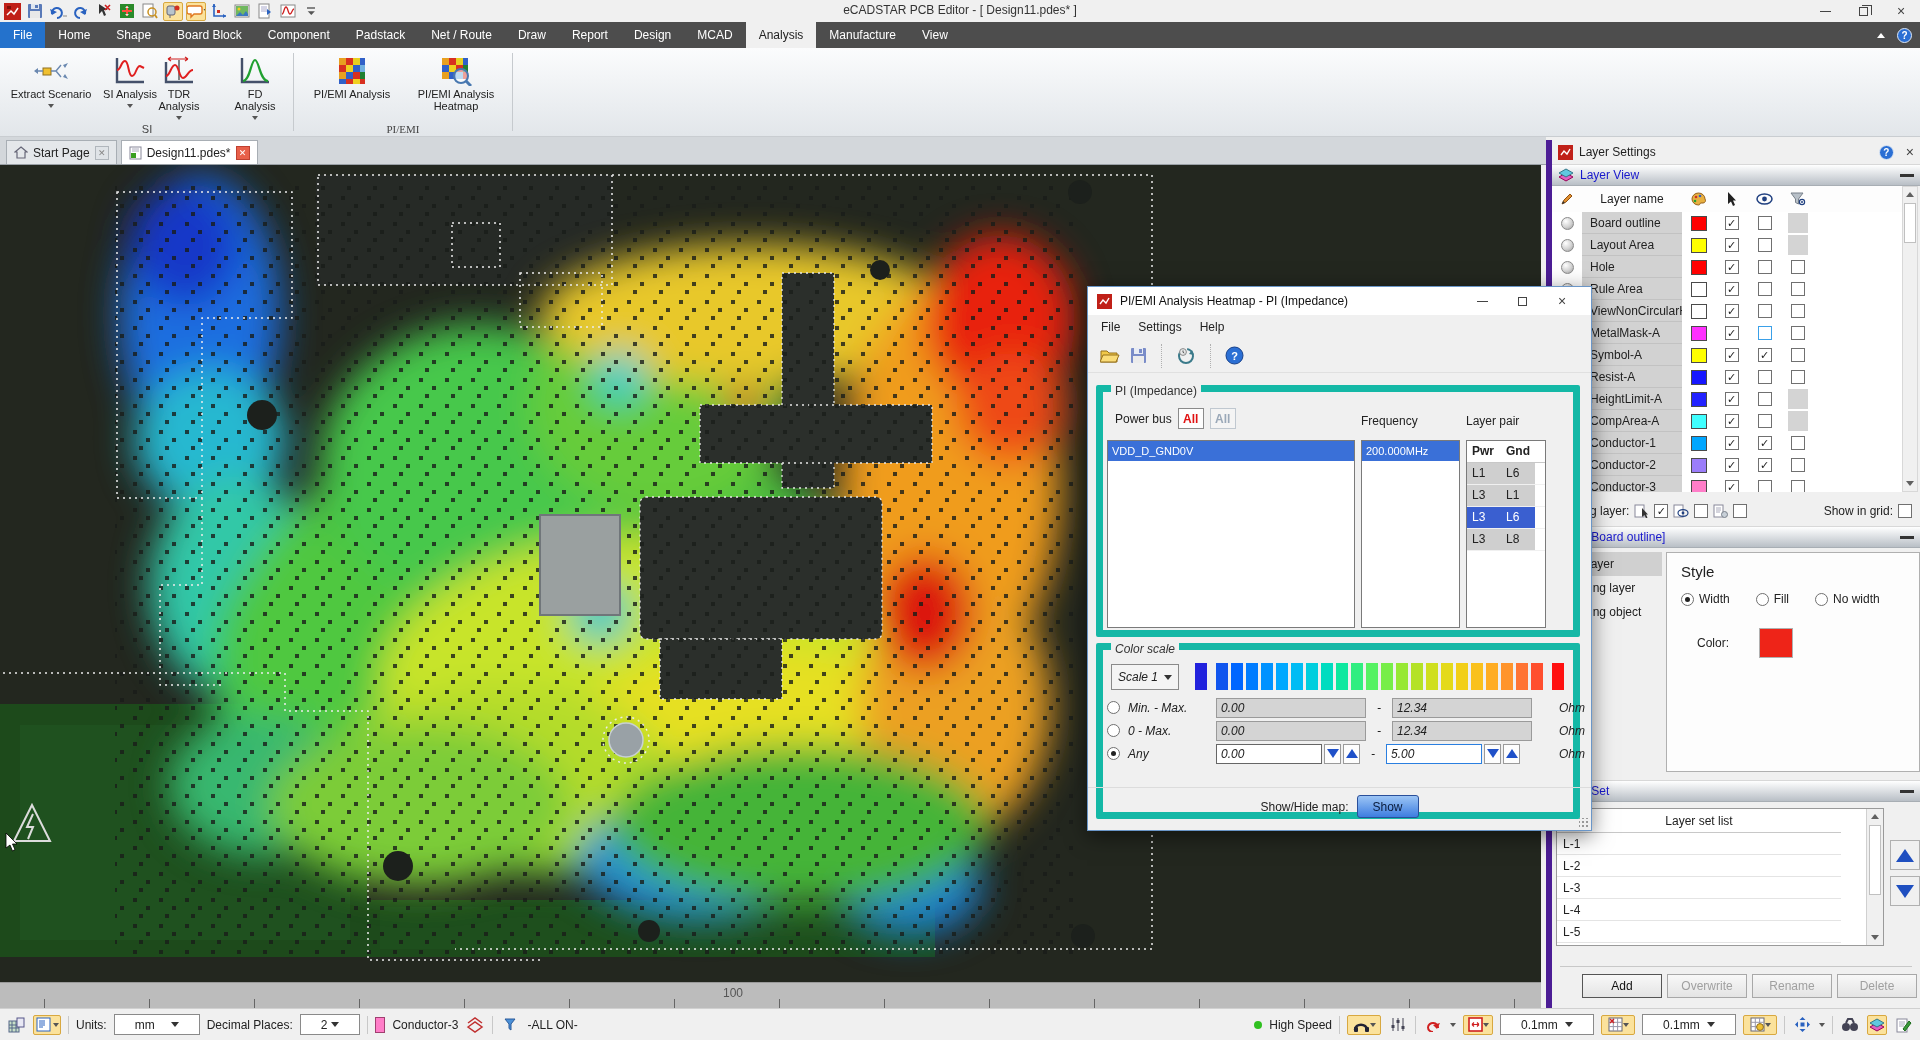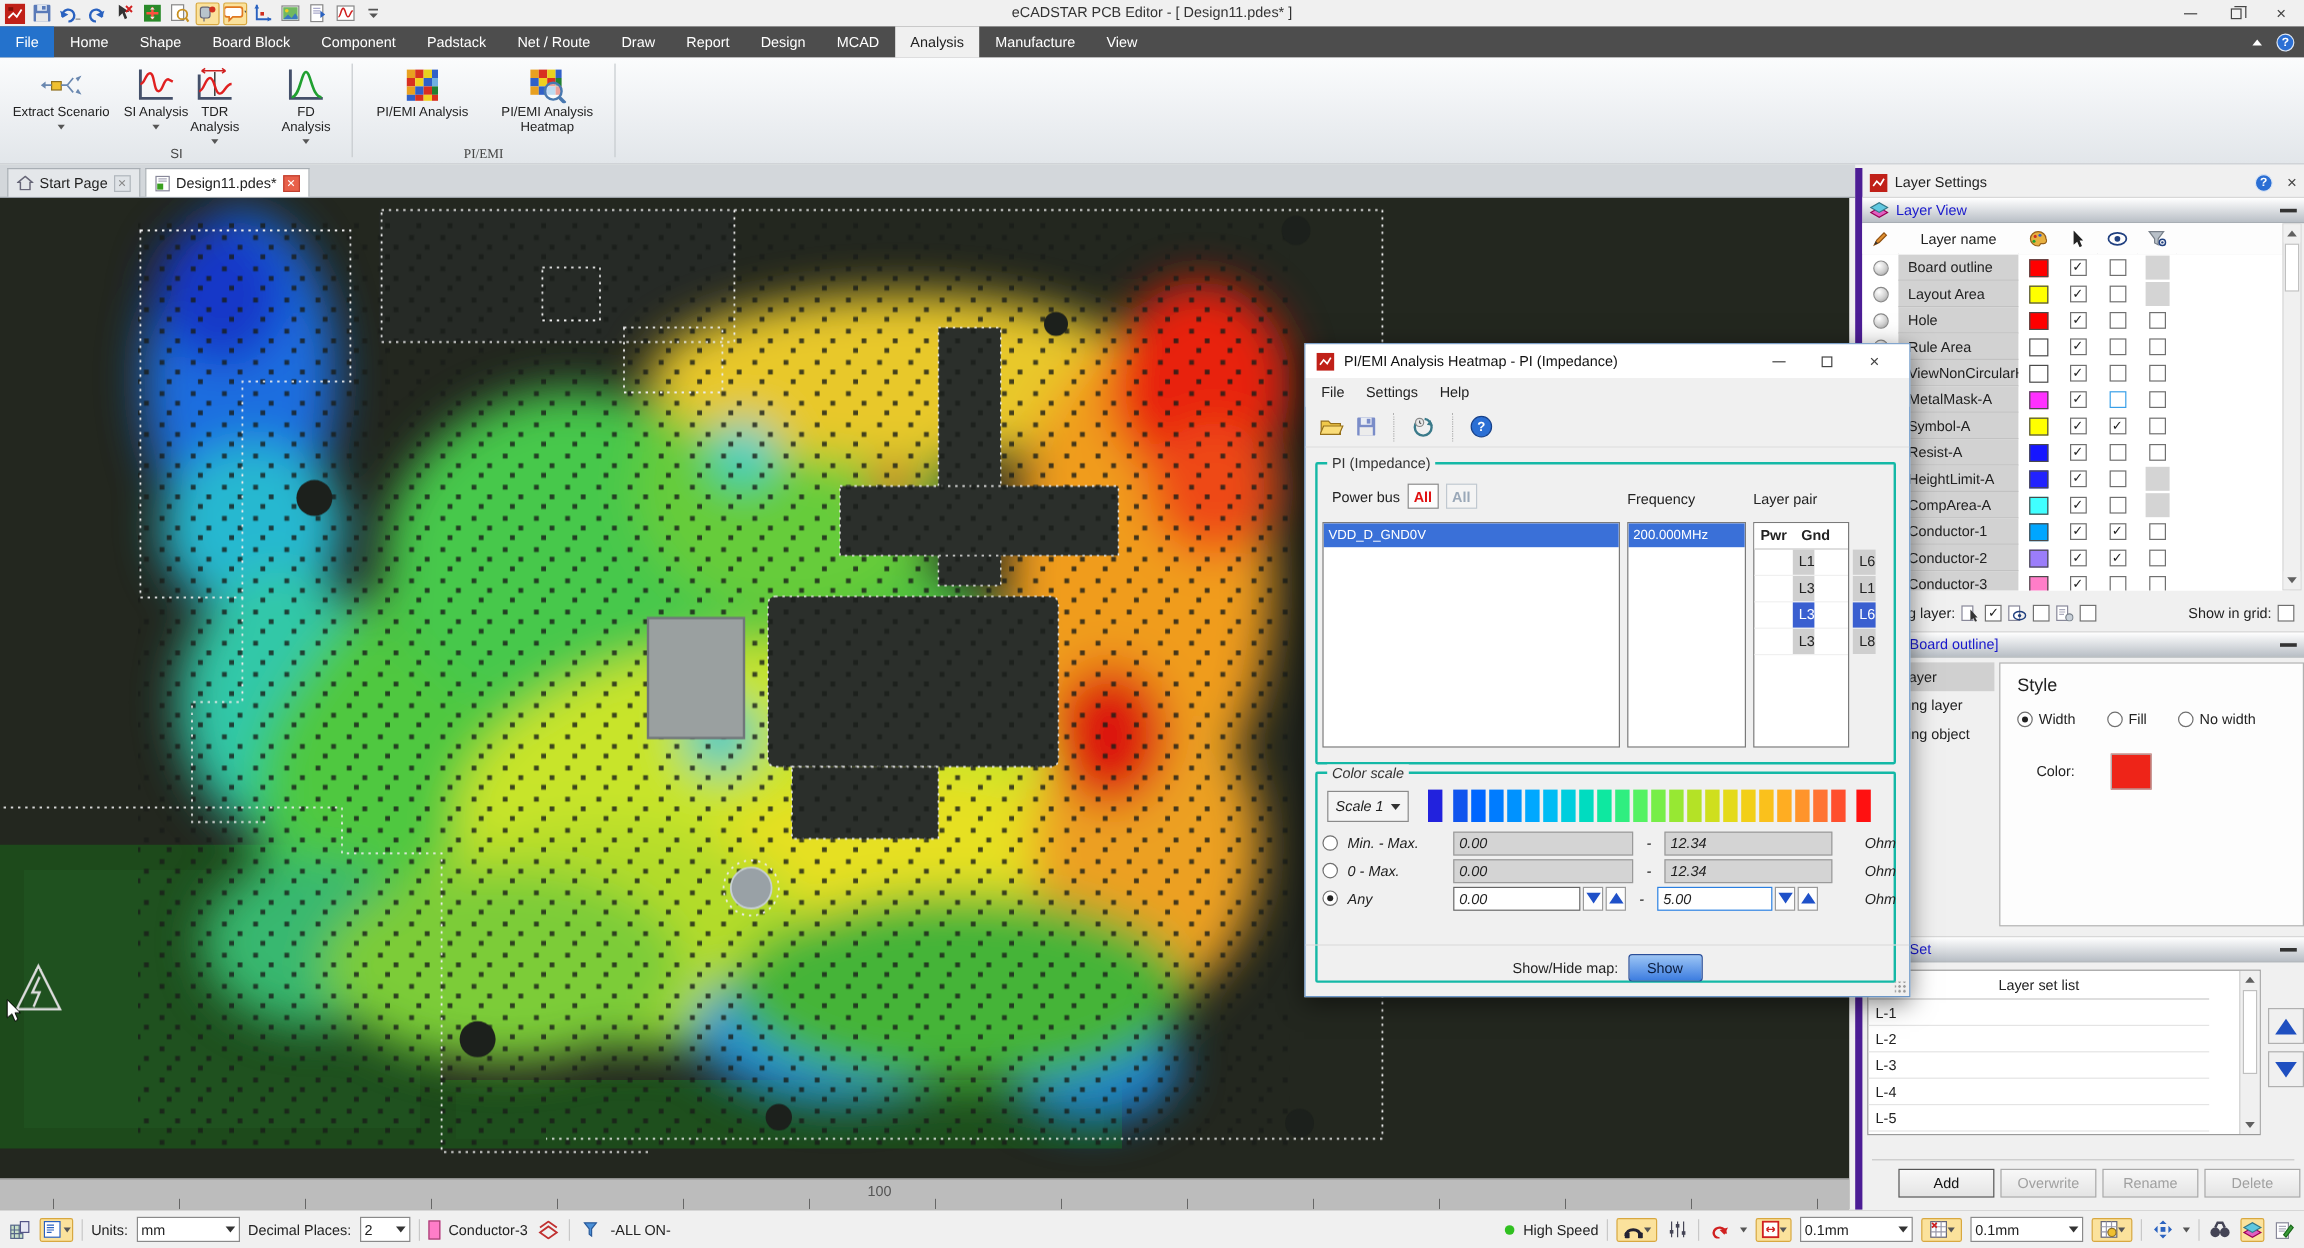--- a/index.html
+++ b/index.html
@@ -105,36 +105,36 @@
 
   
   .dialog{position:absolute;left:1087px;top:286px;width:505px;height:545px;background:#f0f0f0;border:1px solid #6a96c8;box-shadow:0 5px 20px rgba(0,0,0,.5);z-index:40;}
   .dlg-title{position:absolute;left:0;top:0;width:100%;height:28px;background:#fff;display:flex;align-items:center;gap:8px;padding:0 9px;font-size:12px;color:#111;}
   .dlg-ctl{margin-left:auto;display:flex;height:28px;}
   .dlg-ctl .winbtn{width:40px;}
   .dlg-menu{position:absolute;left:0;top:28px;width:100%;height:24px;display:flex;align-items:center;gap:0;padding:0 4px;background:#f0f0f0;}
   .dmenu{padding:0 9px;font-size:12px;color:#222;}
   .dlg-toolbar{position:absolute;left:0;top:52px;width:100%;height:34px;display:flex;align-items:center;gap:10px;padding:0 12px;border-bottom:1px solid #e0e0e0;}
   .tsep{width:1px;height:24px;border-left:1px dotted #b0b0b0;margin:0 4px;}
-  .groupbox{position:absolute;border:2px solid #14b8a6;border-radius:2px;}
+  .groupbox{position:absolute;border:7px solid #14b8a6;border-radius:2px;}
   .gb-legend{position:absolute;top:-8px;left:8px;background:#f0f0f0;padding:0 4px;font-size:12px;color:#333;}
   .g1{left:8px;top:98px;width:484px;height:252px;}
   .pb-row{position:absolute;left:12px;top:16px;display:flex;align-items:center;gap:6px;font-size:12px;}
   .allbtn{min-width:26px;height:21px;border:1px solid #8a9ab0;background:#fdfdfd;font-weight:bold;font-size:12px;display:flex;align-items:center;justify-content:center;padding:0 4px;}
   .allbtn.red{color:#e01010;border-color:#8a8a8a;}
   .allbtn.gray{color:#9aa8b8;border-color:#c0c8d0;background:#f4f4f4;}
   .flabel{position:absolute;top:22px;font-size:12px;color:#222;}
   .listbox{position:absolute;top:48px;height:188px;background:#fff;border:1px solid #7a7a7a;overflow:hidden;}
   .litem{height:20px;line-height:20px;padding-left:4px;background:#3a70d8;color:#fff;font-size:11px;white-space:nowrap;}
   .pairbox{position:absolute;top:48px;height:188px;background:#fff;border:1px solid #7a7a7a;width:80px;left:371px;}
   .phd{display:flex;border-bottom:1px solid #c8c8c8;background:#fff;}
   .phd .pc{font-weight:bold;}
   .pc{width:34px;height:21px;line-height:21px;padding-left:5px;font-size:12px;}
   .prow{display:flex;border-bottom:1px solid #f0f0f0;}
-  .prow .pc{background:#cfcfcf;margin-left:32px;}
+  .prow .pc{background:#cfcfcf;}
   .prow.sel .pc{background:#3a5fd0;color:#fff;}
   .g2{left:8px;top:356px;width:484px;height:176px;font-style:italic;}
   .scale-dd{position:absolute;left:8px;top:14px;width:68px;height:26px;border:1px solid #8a8a8a;background:#f4f4f4;display:flex;align-items:center;justify-content:space-between;padding:0 6px;font-size:12px;}
   .ddcaret{width:0;height:0;border-left:4px solid transparent;border-right:4px solid transparent;border-top:5px solid #333;}
   .scale-strip{position:absolute;left:92px;top:13px;display:flex;gap:3px;align-items:center;}
   .scsw{width:12px;height:27px;}
   .scsw.first{margin-right:6px;}
   .scsw.last{margin-left:6px;}
   .srow{position:absolute;left:4px;height:21px;display:flex;align-items:center;font-size:12px;}
   .srow .lab{width:66px;margin-left:8px;}
@@ -149,21 +149,21 @@
   .dlg-sep{position:absolute;left:0;top:500px;width:100%;height:1px;background:#dcdcdc;}
   .showhide{position:absolute;left:0;top:508px;width:100%;display:flex;align-items:center;justify-content:center;gap:8px;font-size:12px;}
   .showbtn{width:62px;height:23px;border:1px solid #2a4f9a;border-radius:3px;background:linear-gradient(#9cc5f5,#3d7de0);color:#0a1c3c;display:flex;align-items:center;justify-content:center;font-size:12px;}
   .grip{position:absolute;right:2px;bottom:2px;width:10px;height:10px;
     background-image:radial-gradient(circle,#999 1px,transparent 1.2px);background-size:4px 4px;background-position:bottom right;}
 
   
   .statusbar{position:absolute;left:0;top:1008px;width:1920px;height:32px;background:#f0f0f0;border-top:1px solid #d0d0d0;display:flex;align-items:center;padding:0 6px;font-size:12px;color:#222;}
   .sb-left{display:flex;align-items:center;gap:7px;}
   .sb-right{margin-left:auto;display:flex;align-items:center;gap:7px;}
-  .sb-combo{height:21px;min-width:60px;border:1px solid #8a8a8a;background:#fff;display:flex;align-items:center;justify-content:space-between;padding:0 3px;gap:4px;}
+  .sb-combo{height:21px;min-width:60px;border:1px solid #8a8a8a;background:#fff;display:flex;align-items:center;justify-content:space-between;padding:0 20px;gap:4px;}
   .sicon{width:20px;height:20px;display:flex;align-items:center;justify-content:center;}
   .sicon.hl{background:#fbe29c;border:1px solid #d8a840;border-radius:2px;}
   .vseps{width:1px;height:18px;background:#c8c8c8;}
   .greendot{width:8px;height:8px;border-radius:50%;background:#30c020;}
   .pinksw{width:10px;height:16px;border:1px solid #a04070;}
   .mini-caret{width:0;height:0;border-left:3.5px solid transparent;border-right:3.5px solid transparent;border-top:4px solid #555;}
 </style>
 </head>
 <body>
 

